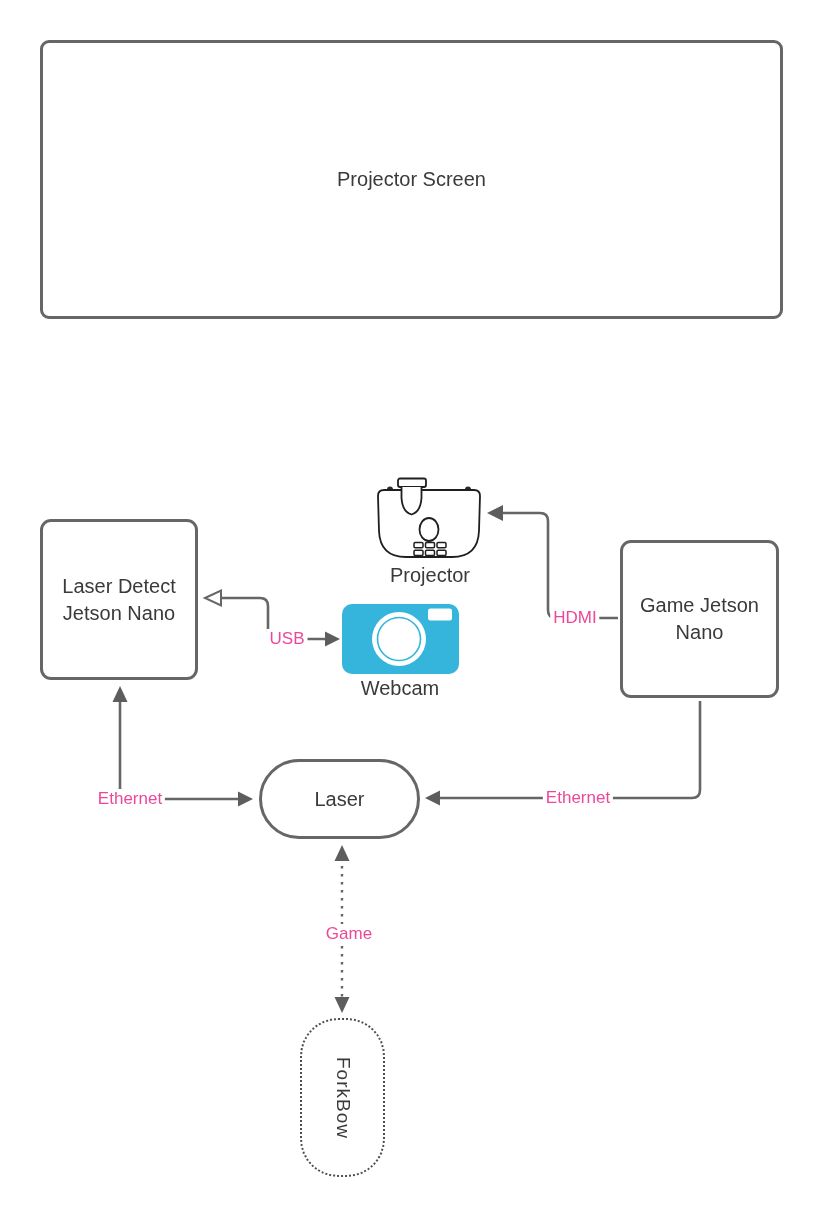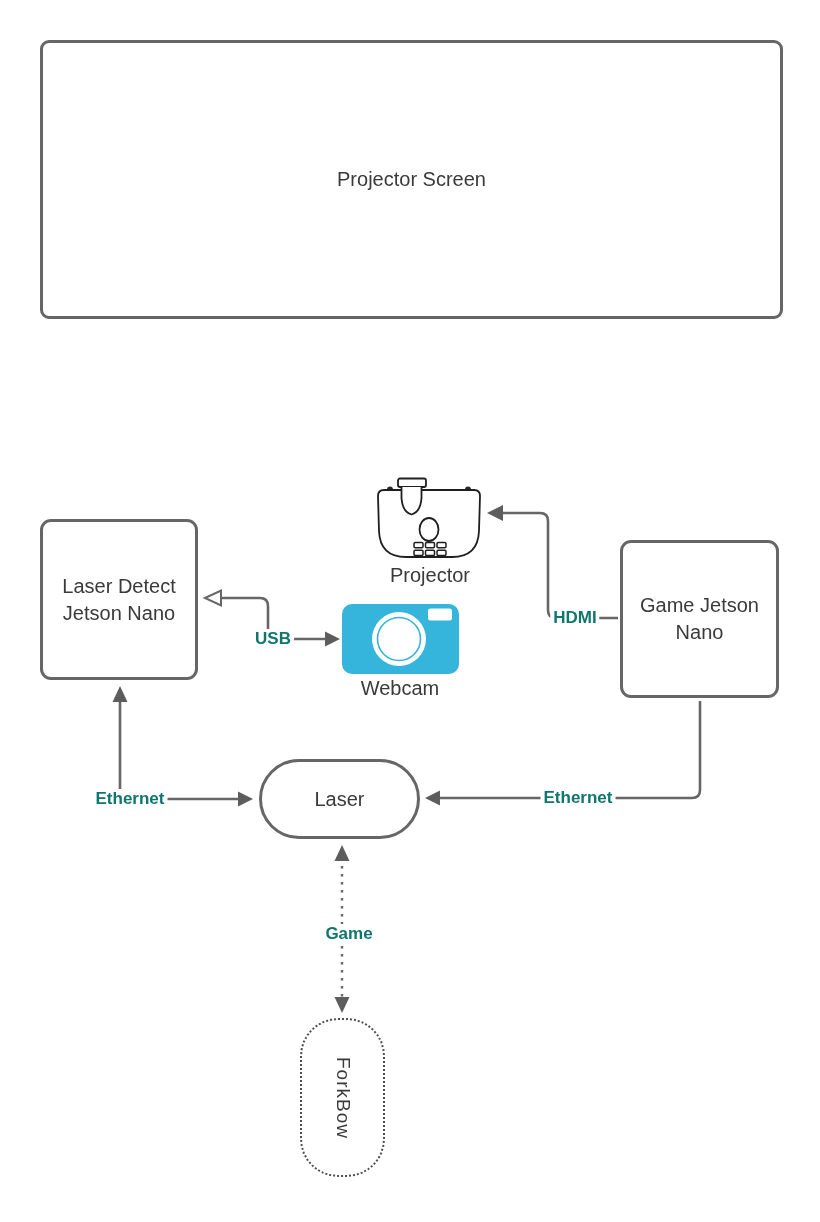--- a/index.html
+++ b/index.html
@@ -32,25 +32,25 @@
     color:#3a3a3a; font-size:19px; letter-spacing:1px;
   }
   .icon-box { position:absolute; }
   .caption {
     position:absolute; transform:translate(-50%,-50%);
     color:#3a3a3a; font-size:20px; white-space:nowrap;
   }
   .edge-label {
     position:absolute; transform:translate(-50%,-50%);
     background:#ffffff; padding:0 3px;
-    color:#0f766e; font-size:17px; font-weight:bold; white-space:nowrap;
+    color:#ec4899; font-size:17px; font-weight:normal; white-space:nowrap;
   }
   .cap-projector { left:430px; top:575px;text-align:right; }
   .cap-webcam   { left:400px; top:688px; }
-  .el-usb  { left:273px; top:639px; }
+  .el-usb  { left:287px; top:639px; }
   .el-hdmi { left:575px; top:618px; }
   .el-eth-left  { left:130px; top:799px; }
   .el-eth-right { left:578px; top:798px; }
   .el-wifi { left:349px; top:934px; }
 </style>
 </head>
 <body>
 
 <div class="stage">
 

